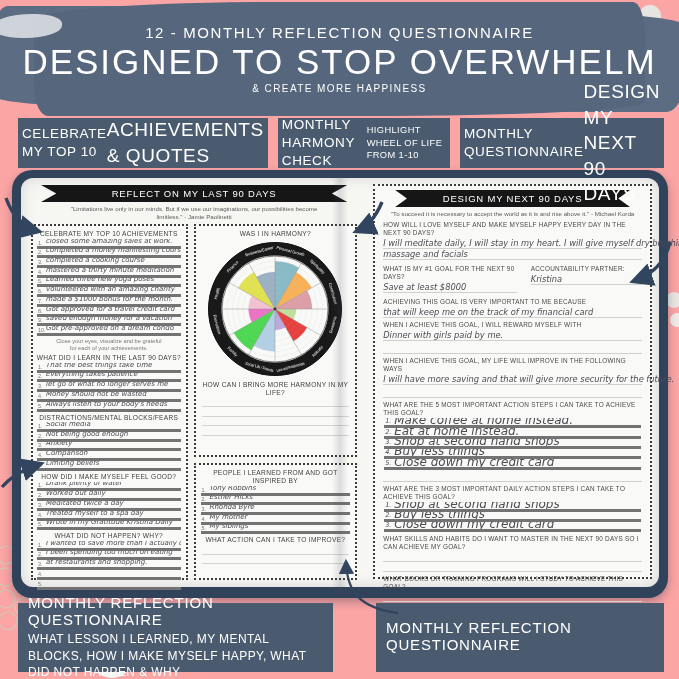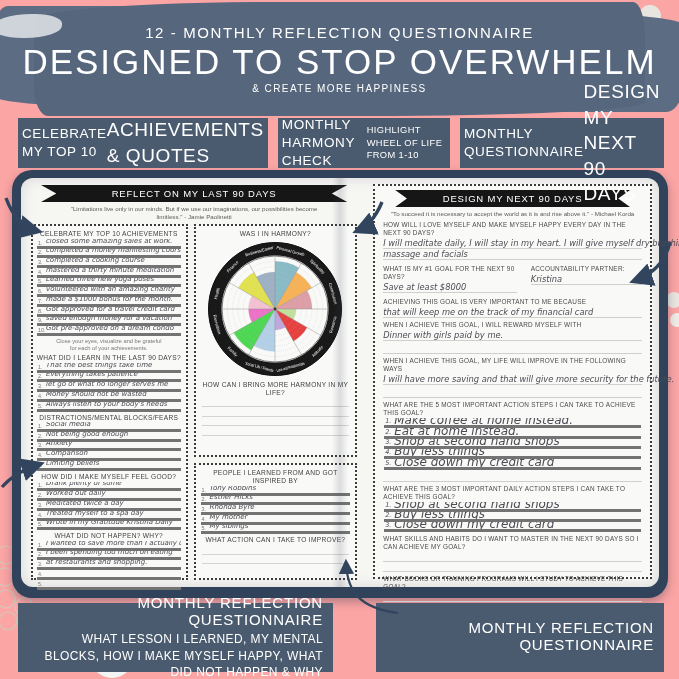--- a/index.html
+++ b/index.html
@@ -65,21 +65,21 @@
   .ans{display:flex;align-items:flex-end;min-height:11px;border-bottom:1px solid #cfcfcb;}
   .ans .hw{font-size:8.3px;line-height:10px;}
   .twocol{display:flex;gap:14px;}
   .twocol .c1{flex:1.2;} .twocol .c2{flex:1;}
   .rlist .row{height:10.3px;}
   .rlist .row:before{font-style:italic;font-size:6.5px;color:#4b4b54;width:9px;
        font-family:"DejaVu Sans",sans-serif;}
   .rlist .hw{font-size:12px;}
   .rblank{height:10px;border-bottom:1px solid #cfcfcb;}
   
-  .bcall{position:absolute;background:#4a5b6f;color:#fff;z-index:3;text-align:right;
+  .bcall{position:absolute;background:#4a5b6f;color:#fff;z-index:3;text-align:left;
         display:flex;flex-direction:column;justify-content:center;padding:6px 10px;}
   .bcall .t{font-size:15px;letter-spacing:.8px;margin-bottom:3px;}
   .bcall .s{font-size:12px;letter-spacing:.4px;line-height:1.4;}
   .bc1{left:18px;top:603px;width:315px;height:69px;}
   .bc2{left:376px;top:603px;width:288px;height:69px;}
   .arrows{position:absolute;inset:0;z-index:5;pointer-events:none;}
 </style>
 </head>
 <body>
 
@@ -210,21 +210,21 @@
               <div class="row">
                   <span class="hw">Comparison</span>
                 </div>
               <div class="row">
                   <span class="hw">Limiting beliefs</span>
                 </div>
             </div>
             <div class="ph">HOW DID I MAKE MYSELF FEEL GOOD?</div>
             <div class="numlist">
               <div class="row">
-                  <span class="hw">Drank plenty of some</span>
+                  <span class="hw">Drank plenty of water</span>
                 </div>
               <div class="row">
                   <span class="hw">Worked out daily</span>
                 </div>
               <div class="row">
                   <span class="hw">Meditated twice a day</span>
                 </div>
               <div class="row">
                   <span class="hw">Treated myself to a spa day</span>
                 </div>

